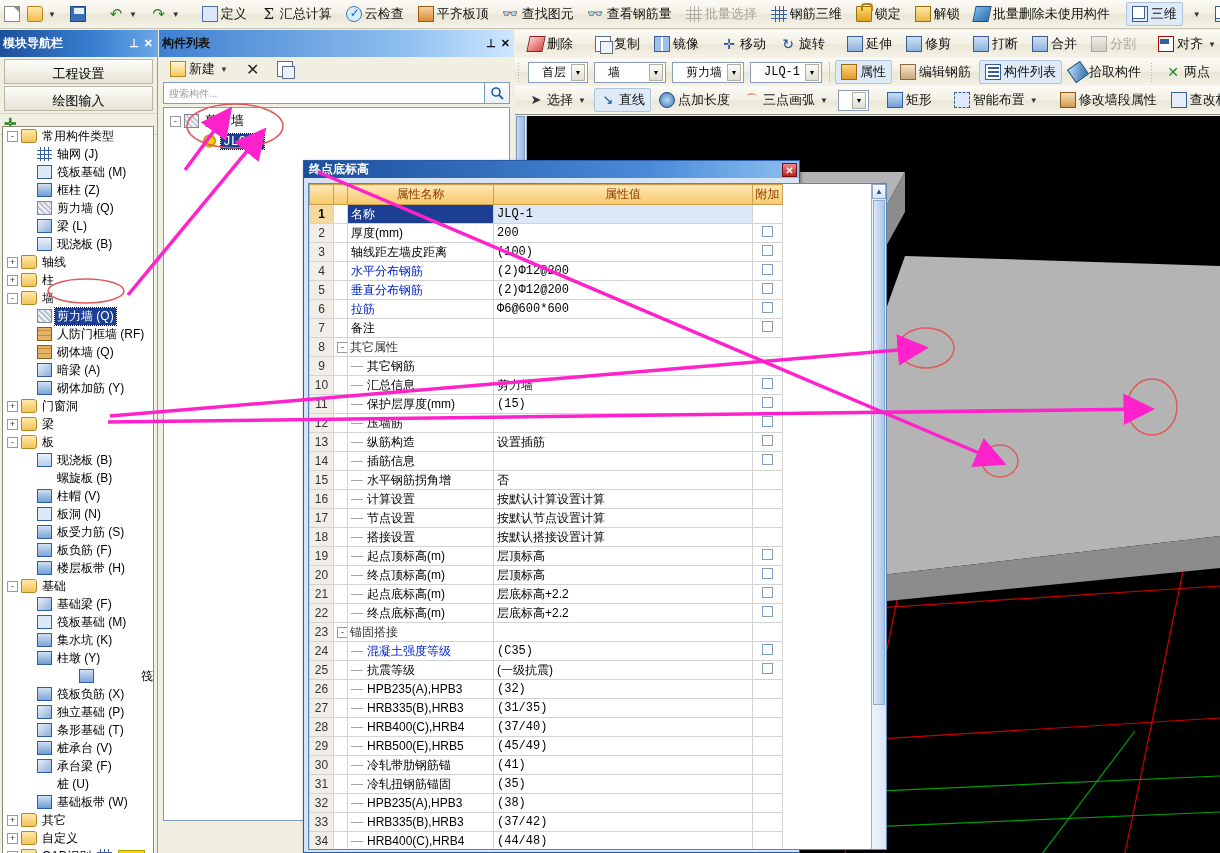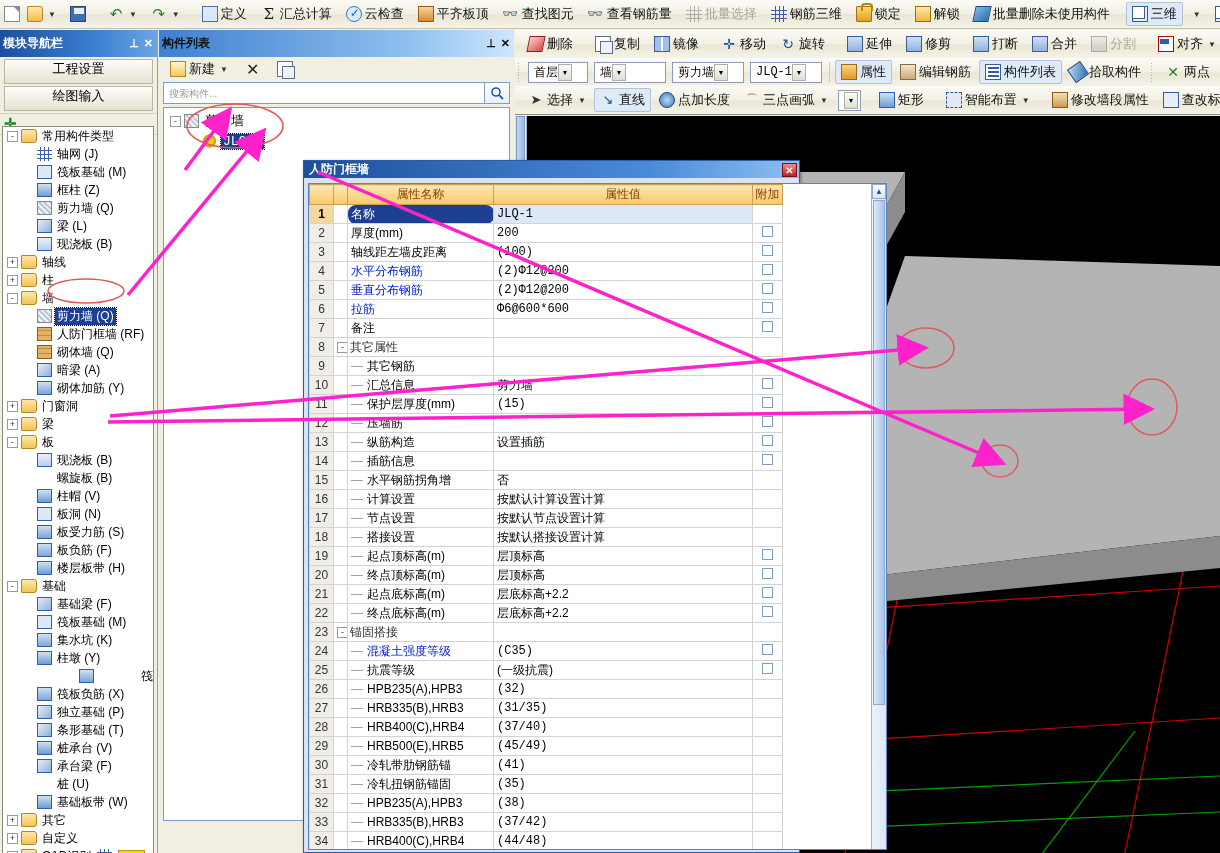--- a/index.html
+++ b/index.html
@@ -85,39 +85,39 @@
   .ico.line   { color:#1b4f9c; font-size:13px; line-height:16px; text-align:center; }
   .ico.plus   { background:radial-gradient(circle,#bcd8f5,#3a78b8); border:1px solid #1c4a7c; border-radius:50%; }
   .ico.arc    { color:#c0392b; font-size:13px; line-height:16px; text-align:center; }
   .ico.rect   { background:linear-gradient(#cfe0f4,#6e9ed6); border:1px solid #2f5fa8; }
   .ico.smart  { background:#dfe9f7; border:1px dashed #3b5c92; }
   .ico.wallprop{ background:linear-gradient(#f6dfb8,#cf9a52); border:1px solid #8a5a1a; }
   .ico.elev   { background:#e7eef8; border:1px solid #3b5c92; }
   .ico.newdoc:after{content:"";position:absolute;right:0;top:0;border-left:5px solid transparent;border-top:5px solid #8a8a8a;}
 
   .combo {
-    display:inline-flex; align-items:center; 
+    display:inline-flex; align-items:center; justify-content:space-between;
     height:21px; border:1px solid #8a9bb5; background:#fff;
-    padding:0 2px 0 5px; margin:0 3px; font-size:12px; color:#000;
+    padding:0 2px 0 13px; margin:0 3px; font-size:12px; color:#000;
   }
   .combo .cbtn { width:14px; height:17px; background:linear-gradient(#fbfbfb,#dfdfd5);
     border:1px solid #b3b0a0; display:flex; align-items:center; justify-content:center; font-size:7px; }
 
   
   #leftnav { position:absolute; left:0; top:30px; width:158px; height:823px;
     background:#f1efe2; border-right:1px solid #9d9b8c; }
   .panel-title {
     height:27px; display:flex; align-items:center;
     background:linear-gradient(to right,#1c4f9c,#3a7fd0 60%,#6ba6e6);
     color:#fff; font-size:12px; font-weight:bold; padding-left:3px;
   }
   .panel-title .tools { margin-left:auto; display:flex; gap:5px; padding-right:4px; }
   .panel-title .tools span { cursor:default; font-size:11px; }
   .navbtn {
-    height:25px; margin:2px 4px; display:flex; align-items:flex-start; justify-content:center;
+    height:25px; margin:2px 4px; display:flex; align-items:flex-end; justify-content:center;
     background:linear-gradient(#fdfdfa,#e6e3d3); border:1px solid #b9b6a4;
     font-size:13px; color:#000;
   }
   .expandbar { height:22px; display:flex; align-items:center; gap:7px; padding-left:4px;
       border-top:1px solid #d6d3c3; border-bottom:1px solid #d6d3c3; }
   .pmico { color:#1f8b1f; font-size:15px; font-weight:bold; }
   .pmico2 { color:#1b4f9c; font-size:15px; font-weight:bold; }
 
   #tree { position:absolute; left:2px; top:96px; width:152px; height:755px;
     background:#fff; border:1px solid #8d8a7a; overflow:hidden; }
@@ -180,21 +180,21 @@
   #pd-body { position:absolute; left:4px; top:22px; width:579px; height:667px;
     background:#fff; border:1px solid #5a84bf; overflow:hidden; }
   table.props { border-collapse:collapse; width:474px; table-layout:fixed; font-size:12px; }
   table.props th {
     background:linear-gradient(#ffe7b5,#f6c96a); border:1px solid #c8a050;
     font-weight:normal; color:#8a3b00; height:20px; font-size:12px;
   }
   table.props td { border:1px solid #d3d3d3; height:19px; padding:0 3px; white-space:nowrap; overflow:hidden;}
   td.idx { background:#f0eee6; text-align:center; color:#333; width:24px; border-right:1px solid #c8c6ba;}
   td.tri { width:14px; background:#fff; text-align:center; color:#777; }
-  td.pname { width:146px;border-radius:8px; }
+  td.pname { width:146px; }
   td.pval  { }
   td.attach{ width:30px; text-align:center; }
   tr.selrow td.idx { background:#f5d7a0; color:#000; font-weight:bold; }
   tr.selrow td.pname { background:#1c3f94; color:#fff; }
   tr.selrow td.pval { background:#dce8f8; }
   .blue { color:#0022cc; }
   .grp { color:#333; }
   .dash { color:#999; margin-right:4px; }
   .chk { display:inline-block; width:11px; height:11px; border:1px solid #7f9dbf; background:#fff; }
   .expmini { display:inline-block; width:11px;height:11px;border:1px solid #9a9a9a;background:#fff;
@@ -751,21 +751,21 @@
       <circle cx="646" cy="798" r="13" fill="none" stroke="#00a000" stroke-width="1.3"></circle>
       <text x="640" y="805" fill="#ffffff" font-size="16" font-family="Liberation Sans, sans-serif">5</text>
     </svg>
     <div id="vp-scroll">
         <div class="thumb"></div>
       </div>
   </div>
 
   <div id="propdlg">
     <div id="pd-title">
-      <span>人防门框墙</span>
+      <span>终点底标高</span>
       <span id="pd-close">✕</span>
     </div>
     <div id="pd-body">
       <table class="props">
         <thead>
             <tr>
           <th style="width:24px"></th>
           <th style="width:14px"></th>
           <th style="width:146px">属性名称</th>
           <th>属性值</th>

